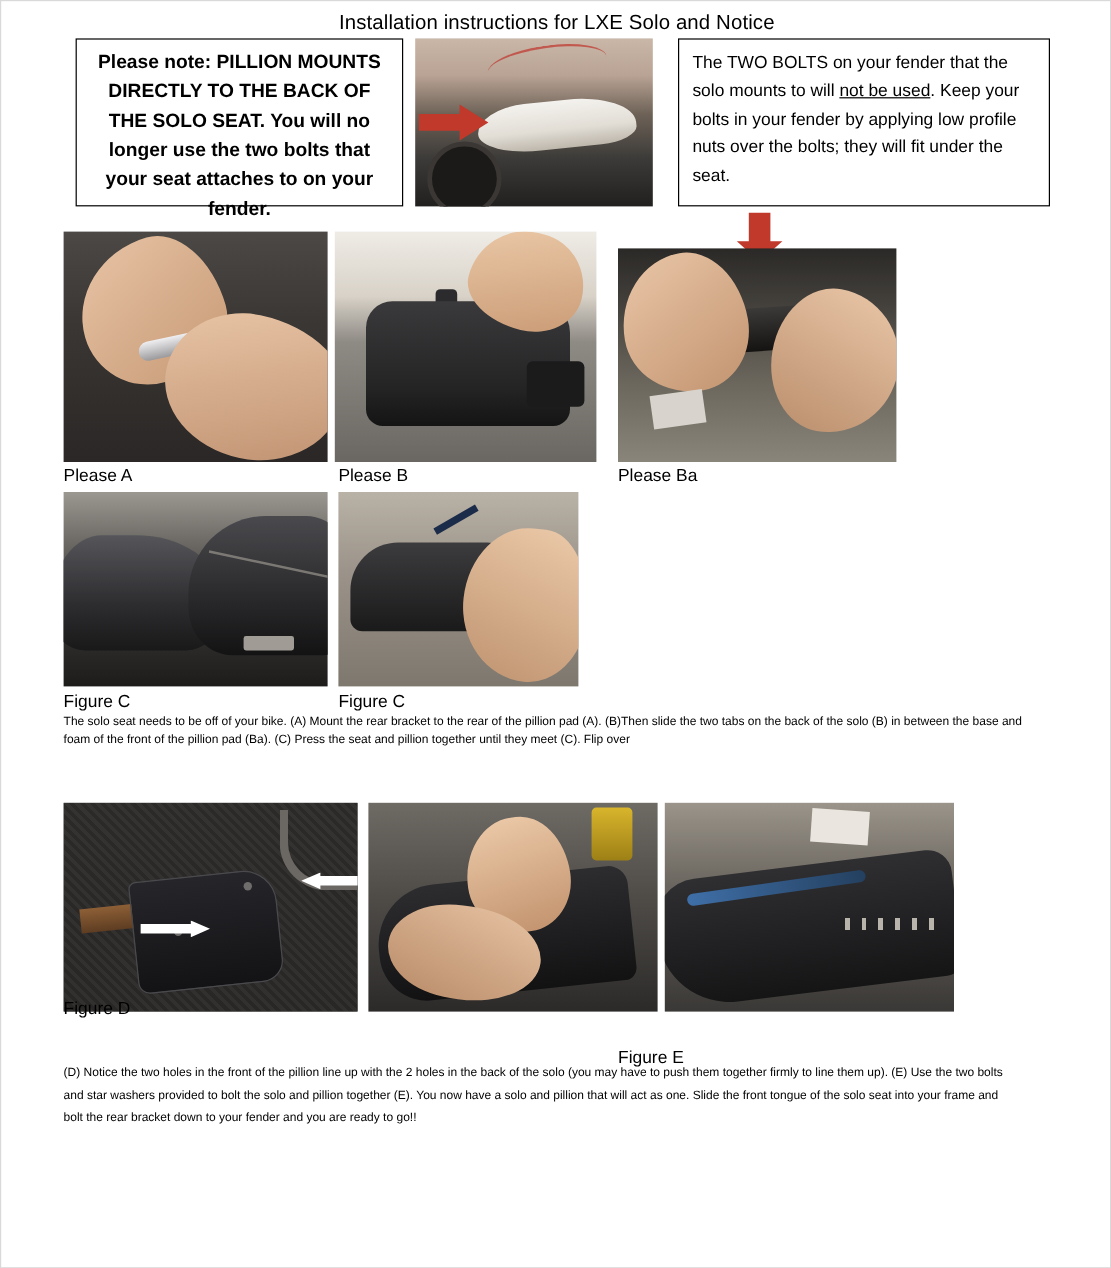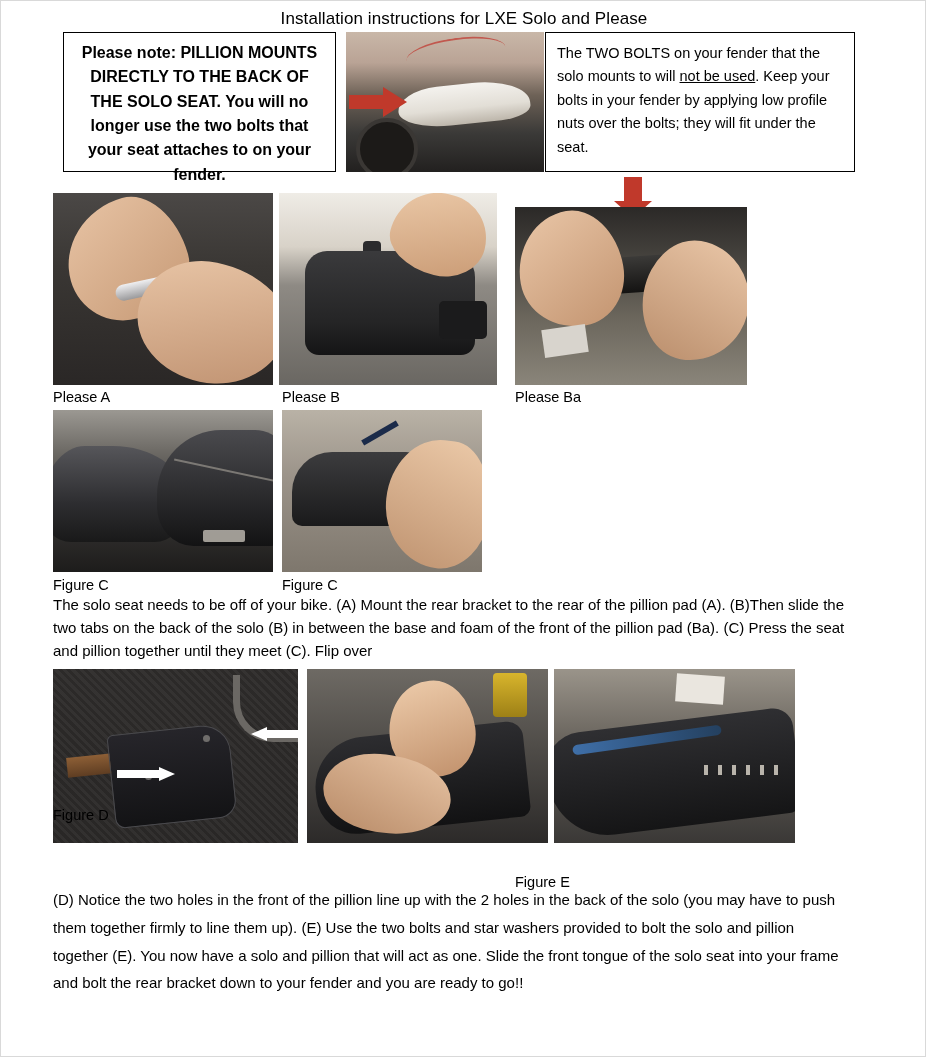--- a/index.html
+++ b/index.html
@@ -42,21 +42,21 @@
     border: 1px solid #000;
     box-sizing: border-box;
     padding: 8px 10px 0 10px;
     font-weight: bold;
     font-size: 16px;
     line-height: 1.52;
     text-align: center;
   }
   .bolts-box {
     position: absolute;
-    left: 544px;
+    left: 564px;
     top: 31px;
     width: 310px;
     height: 140px;
     border: 1px solid #000;
     box-sizing: border-box;
     padding: 9px 11px 0 11px;
     font-size: 14.5px;
     line-height: 1.62;
   }
   .bolts-box u { text-decoration: underline; }
@@ -214,32 +214,32 @@
   .ph-e2 .strip { position:absolute; left:18px; top:66px; width:150px; height:10px;
     background: linear-gradient(90deg,#3f6fa8,#24405f); border-radius:5px; transform: rotate(-8deg); }
   .ph-e2 .tag { position:absolute; left:122px; top:6px; width:48px; height:28px;
     background:#eae6df; transform: rotate(4deg); }
   .ph-e2 .studs { position:absolute; left:150px; top:96px; width:84px; height:10px;
     background: repeating-linear-gradient(90deg,#b9b4ab 0 4px,transparent 4px 14px); }
 
   
   .para {
     position: absolute;
-    font-size: 15px;
+    font-size: 10px;
     line-height: 1.52;
   }
   .para-mid { left: 52px; top: 593px; width: 800px; }
   .para-bottom { left: 52px; top: 885px; width: 790px; line-height: 1.85; }
 </style>
 </head>
 <body>
 
 <div class="page">
 
-  <div class="title">Installation instructions for LXE Solo and Please</div>
+  <div class="title">Installation instructions for LXE Solo and Notice</div>
 
   <div class="note-box">
     <span>Please note: PILLION MOUNTS DIRECTLY TO THE BACK OF THE SOLO SEAT. You will no longer use the two bolts that your seat attaches to on your fender.</span>
   </div>
 
   <div class="photo ph-top">
     <div class="scribble"></div>
     <div class="seat"></div>
     <div class="wheel"></div>
   </div>
@@ -305,21 +305,21 @@
     <div class="plate"></div>
     <div class="hole1"></div>
     <div class="hole2"></div>
     <svg class="arrow1" viewBox="0 0 58 14">
       <polygon points="58,3 16,3 16,0 0,7 16,14 16,11 58,11" fill="#ffffff"></polygon>
     </svg>
     <svg class="arrow2" viewBox="0 0 58 14">
       <polygon points="0,3 42,3 42,0 58,7 42,14 42,11 0,11" fill="#ffffff"></polygon>
     </svg>
   </div>
-  <div class="cap" style="left:52px; top:806px;">Figure D</div>
+  <div class="cap" style="left:52px; top:832px;">Figure D</div>
 
   <div class="photo ph-e1">
     <div class="bottle"></div>
     <div class="body"></div>
     <div class="hand1"></div>
     <div class="hand2"></div>
   </div>
   <div class="photo ph-e2">
     <div class="tag"></div>
     <div class="body"></div>

